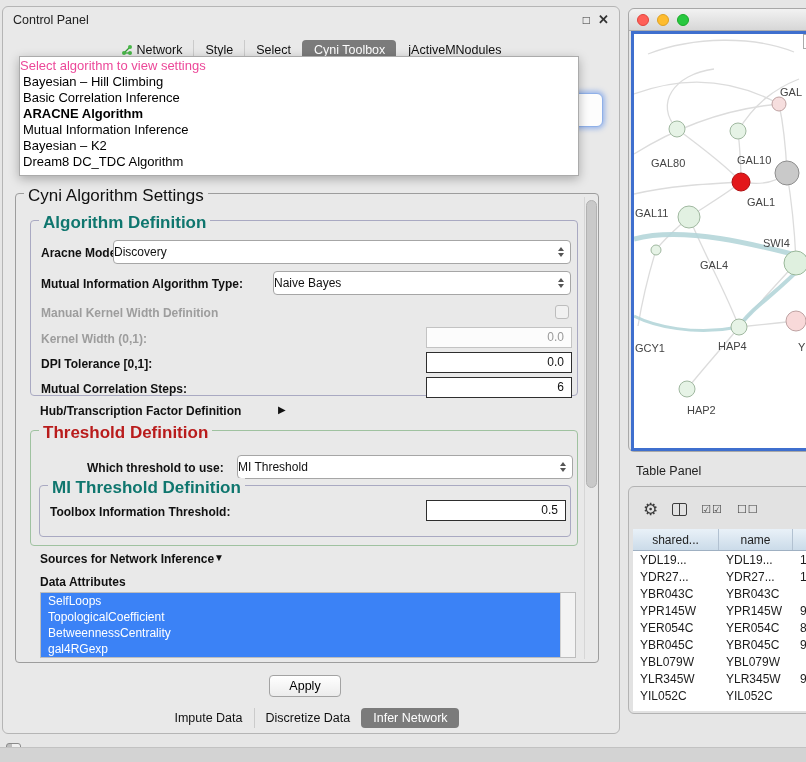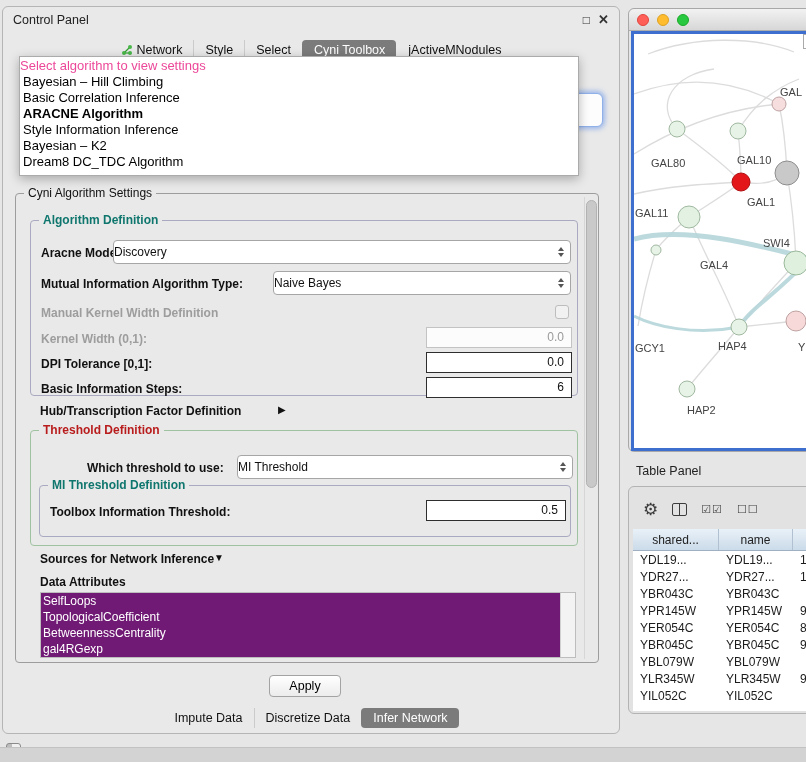--- a/index.html
+++ b/index.html
@@ -30,21 +30,21 @@
   .popup-header{text-align:left;color:#ec4899;font-size:13px;height:17px;line-height:17px}
   .popup-item{font-size:13px;height:16px;line-height:16px;padding:0 3px;color:#000}
   .popup-item.sel{font-weight:bold}
 
   
   .combo-fragment{position:absolute;left:560px;top:86px;width:40px;height:34px;background:#fdfdfd;
     border:1px solid #8fb0e8;border-radius:6px;box-shadow:0 0 5px 2px rgba(90,140,235,.55);z-index:4}
 
   
   .group{position:absolute;border:1px solid #9d9d9d;border-radius:4px}
-  .legend{position:absolute;top:-8px;left:8px;background:#e9e9e9;padding:0 4px;font-size:12px;white-space:nowrap}
+  .legend{position:absolute;top:-8px;left:8px;background:#e9e9e9;padding:0 4px;font-size:17px;white-space:nowrap}
   .legend.blue{color:#0f766e;font-weight:bold}
   .legend.green{color:#b91c1c;font-weight:bold}
   .legend.black{color:#111}
 
   .flabel{position:absolute;font-weight:bold;font-size:12px;color:#111;white-space:nowrap}
   .flabel.disabled{color:#9d9d9d}
 
   .combo{position:absolute;background:#fff;border:1px solid #a6a6a6;border-radius:4px;display:flex;
     align-items:center;padding-left:0;font-size:12px;height:24px}
   .arrows{margin-left:auto;display:flex;flex-direction:column;align-items:center;gap:2px;padding:0 6px}
@@ -53,21 +53,21 @@
 
   .field{position:absolute;background:#fff;border:1px solid #2e2e2e;text-align:right;font-size:12px;
     padding:2px 7px;height:21px}
   .field.light{border-color:#c3c3c3;color:#9a9a9a;background:#fcfcfc}
   .checkbox{position:absolute;width:14px;height:14px;border:1px solid #bdbdbd;border-radius:3px;background:#f1f1f1}
 
   .arrow-glyph{font-size:10px;color:#111}
 
   
   .attr-list{position:absolute;background:#fff;border:1px solid #bdbdbd;overflow:hidden}
-  .attr-item{height:16px;line-height:16px;color:#fff;background:#701a75;font-size:12px;padding-left:2px;
+  .attr-item{height:16px;line-height:16px;color:#fff;background:#3b82f6;font-size:12px;padding-left:7px;
     width:calc(100% - 15px)}
   .attr-scroll{position:absolute;right:0;top:0;width:15px;height:100%;background:#f3f3f3;border-left:1px solid #d0d0d0}
 
   
   .sb-track{position:absolute;width:13px;border-left:1px solid #d6d6d6}
   .sb-thumb{position:absolute;left:1px;width:11px;background:#c9c9c9;border:1px solid #b2b2b2;border-radius:6px}
 
   .apply-btn{position:absolute;left:266px;top:668px;width:72px;height:22px;background:linear-gradient(#ffffff,#ececec);
     border:1px solid #a3a3a3;border-radius:4px;font-size:12.5px;display:flex;align-items:center;justify-content:center}
 
@@ -146,21 +146,21 @@
         </span>
     </div>
 
     <div class="combo-fragment"></div>
 
     <div class="popup">
       <div class="popup-header">Select algorithm to view settings</div>
       <div class="popup-item">Bayesian – Hill Climbing</div>
       <div class="popup-item">Basic Correlation Inference</div>
       <div class="popup-item sel">ARACNE Algorithm</div>
-      <div class="popup-item">Style Information Inference</div>
+      <div class="popup-item">Mutual Information Inference</div>
       <div class="popup-item">Bayesian – K2</div>
       <div class="popup-item">Dream8 DC_TDC Algorithm</div>
     </div>
 
     <div class="group" style="left:12px;top:186px;width:584px;height:470px">
       <span class="legend black">Cyni Algorithm Settings</span>
 
       <div class="sb-track" style="right:1px;top:3px;height:462px">
         <div class="sb-thumb" style="top:3px;height:288px"></div>
       </div>
@@ -188,21 +188,21 @@
 
         <span class="flabel disabled" style="left:10px;top:85px">Manual Kernel Width Definition</span>
         <span class="checkbox" style="left:524px;top:84px"></span>
 
         <span class="flabel disabled" style="left:10px;top:111px">Kernel Width (0,1):</span>
         <div class="field light" style="left:395px;top:106px;width:146px">0.0</div>
 
         <span class="flabel" style="left:10px;top:136px">DPI Tolerance [0,1]:</span>
         <div class="field" style="left:395px;top:131px;width:146px">0.0</div>
 
-        <span class="flabel" style="left:10px;top:161px">Basic Information Steps:</span>
+        <span class="flabel" style="left:10px;top:161px">Mutual Correlation Steps:</span>
         <div class="field" style="left:395px;top:156px;width:146px">6</div>
       </div>
 
       <span class="flabel" style="left:24px;top:210px">Hub/Transcription Factor Definition</span>
       <span class="arrow-glyph" style="position:absolute;left:262px;top:210px">▶</span>
 
       <div class="group" style="left:14px;top:236px;width:548px;height:116px;border-color:#9fc2a0">
         <span class="legend green">Threshold Definition</span>
 
         <span class="flabel" style="left:56px;top:30px">Which threshold to use:</span>

